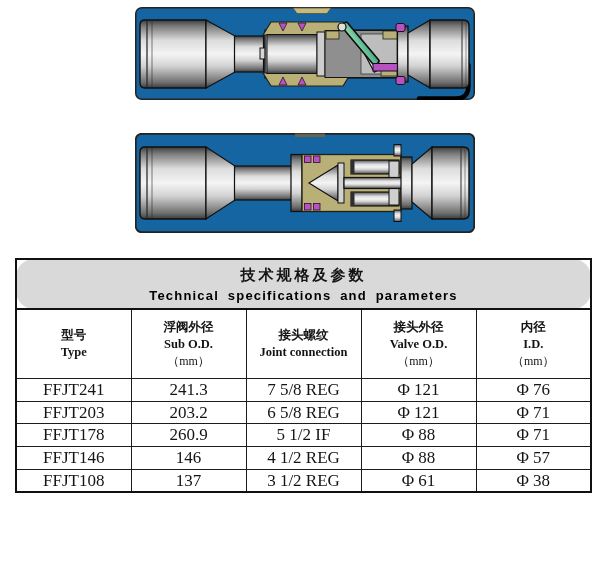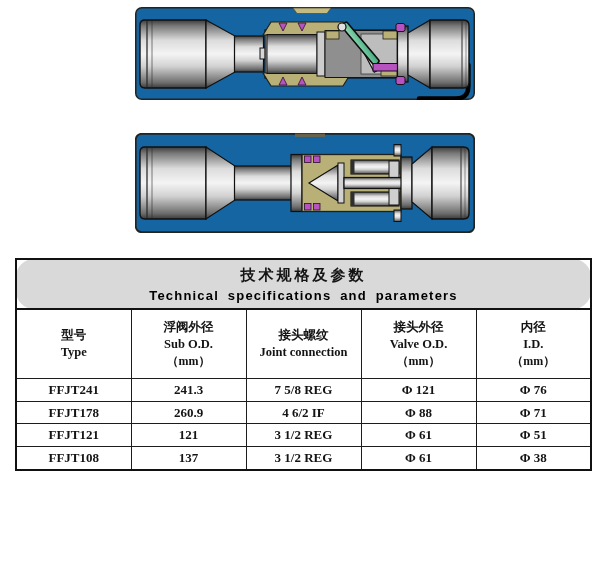--- a/index.html
+++ b/index.html
@@ -23,23 +23,23 @@
   }
   tr.title-row th {
     background:#d9d9da; height:48px; border-bottom:2px solid #111111;border-radius:18px;
   }
   .t-zh { font-size:15px; font-weight:bold; letter-spacing:3px; }
   .t-en { font-family:"Liberation Sans", sans-serif; font-size:13px;
           letter-spacing:1.2px; word-spacing:4px; margin-top:3px; color:#000000; }
   tr.head-row th { height:68px; background:#ffffff; font-weight:bold; }
   .h-zh  { font-size:12.5px; line-height:17px; font-weight:bold; }
   .h-en  { font-size:12.5px; line-height:17px; font-weight:bold; }
-  .h-unit{ font-size:12px;  line-height:16px; font-weight:bold; }
+  .h-unit{ font-size:12px;  line-height:16px; font-weight:normal; }
   .h-unit:empty, .h-en:empty { display:none; }
-  tbody td { height:21.7px; font-size:13px; font-weight:bold; }
+  tbody td { height:21.7px; font-size:17px; font-weight:normal; }
 </style>
 </head>
 <body>
 
 <div class="page">
 
   <div class="diagram d1">
     <svg width="340" height="93" viewBox="0 0 340 93">
       <defs>
         <linearGradient id="mA" x1="0" y1="0" x2="0" y2="1">
@@ -191,32 +191,39 @@
     </thead>
     <tbody>
       <tr>
         <td>FFJT241</td>
         <td>241.3</td>
         <td>7 5/8 REG</td>
         <td>Φ 121</td>
         <td>Φ 76</td>
       </tr>
       <tr>
+        <td>FFJT203</td>
+        <td>203.2</td>
+        <td>6 5/8 REG</td>
+        <td>Φ 121</td>
+        <td>Φ 71</td>
+      </tr>
+      <tr>
         <td>FFJT178</td>
         <td>260.9</td>
-        <td>4 6/2 IF</td>
+        <td>5 1/2 IF</td>
         <td>Φ 88</td>
         <td>Φ 71</td>
       </tr>
       <tr>
-        <td>FFJT121</td>
-        <td>121</td>
-        <td>3 1/2 REG</td>
-        <td>Φ 61</td>
-        <td>Φ 51</td>
+        <td>FFJT146</td>
+        <td>146</td>
+        <td>4 1/2 REG</td>
+        <td>Φ 88</td>
+        <td>Φ 57</td>
       </tr>
       <tr>
         <td>FFJT108</td>
         <td>137</td>
         <td>3 1/2 REG</td>
         <td>Φ 61</td>
         <td>Φ 38</td>
       </tr>
     </tbody>
   </table>

